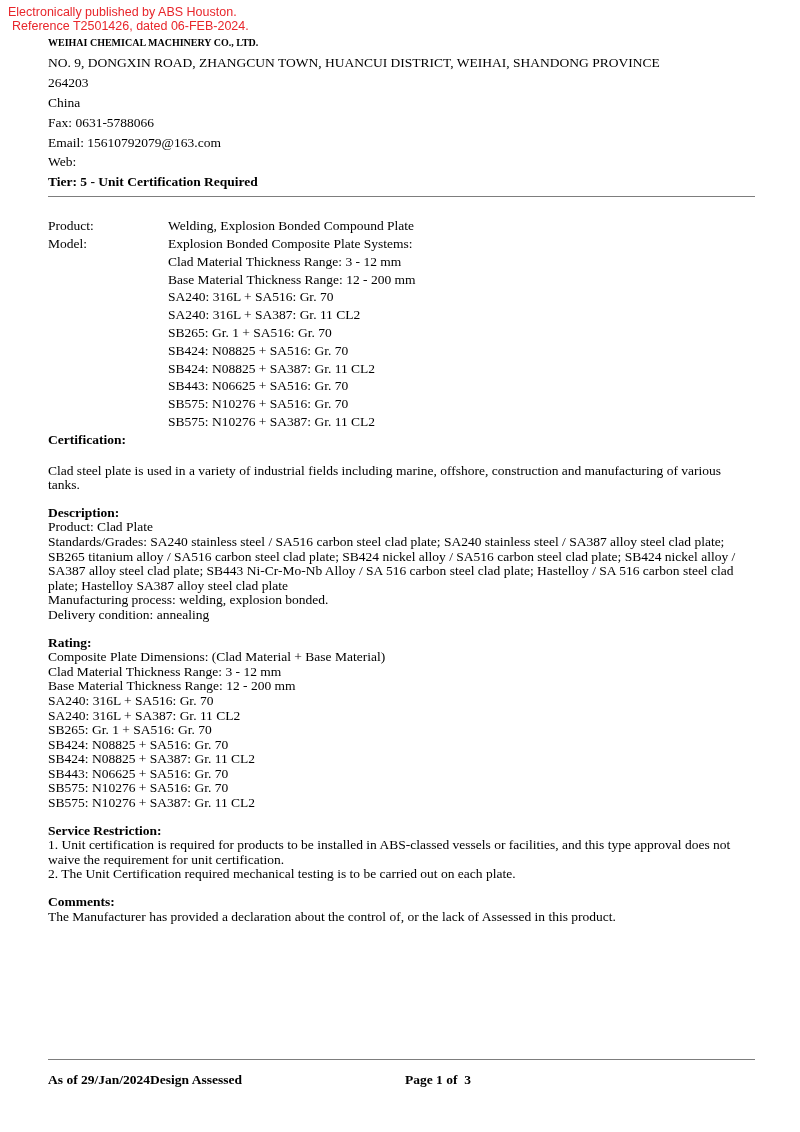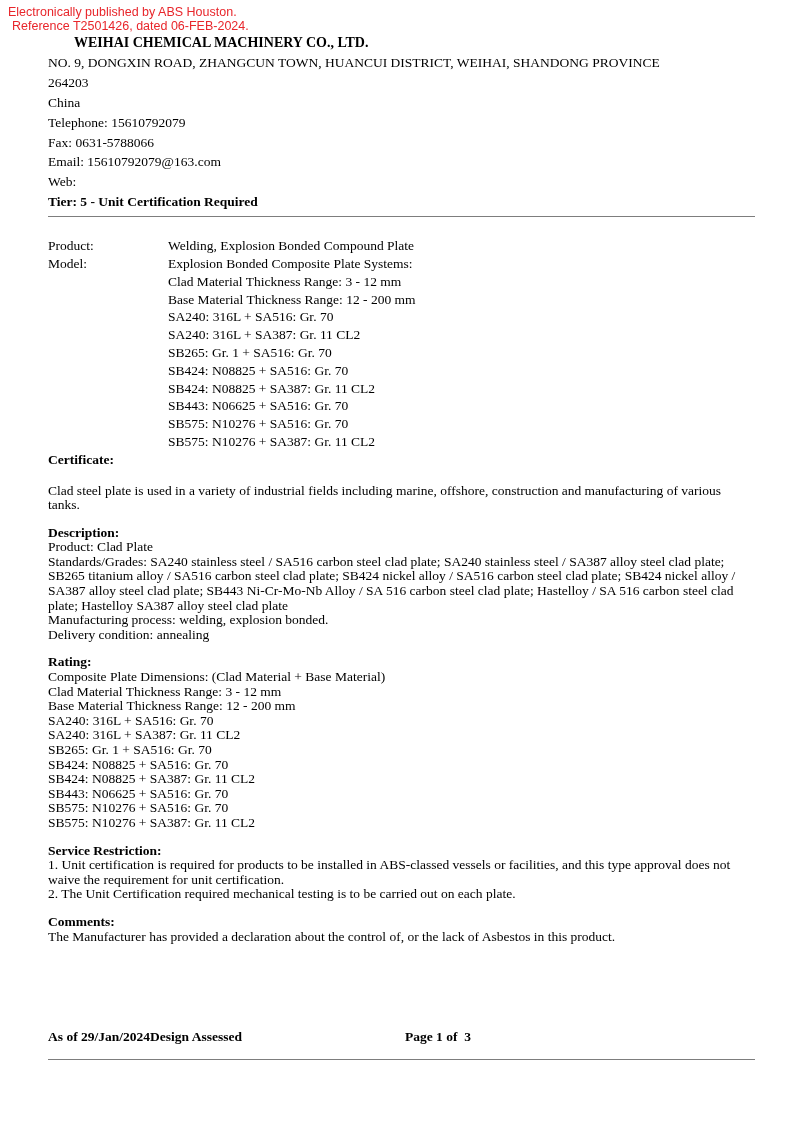--- a/index.html
+++ b/index.html
@@ -19,21 +19,21 @@
     line-height: 14px;
     color: #e8262b;
   }
   .notice .indent { padding-left: 4px; }
   .content {
     padding: 0 45px 0 48px;
     font-size: 13.5px;
   }
   .bold { font-weight: bold; }
   .company { line-height: 19.9px; }
-  .company-name { font-size: 14px; font-weight: bold; margin-left: 26px; }
+  .company-name { font-size: 10px; font-weight: bold; }
   .rule {
     border: none;
     border-top: 1.4px solid #7d7d7d;
     margin: 4px 0 0 0;
   }
   .pm { margin-top: 20px; line-height: 17.8px; font-weight: normal; }
   .pm-row { display: flex; }
   .pm-label { width: 120px; flex: 0 0 120px; }
   .pm-value { flex: 1; }
   .endorsements { line-height: 17.8px; font-weight: bold; }
@@ -41,21 +41,21 @@
   .sec-is { margin-top: 15px; }
   .footer-rule {
     position: absolute;
     left: 48px;
     right: 45px;
     top: 1059px;
     margin: 0;
   }
   .footer {
     position: absolute;
-    top: 1028px;
+    top: 1071px;
     left: 48px;
     right: 45px;
     font-weight: bold;
     font-size: 13.5px;
     line-height: 18px;
   }
   .footer-page {
     position: absolute;
     left: 357px;
     top: 0;
@@ -76,21 +76,20 @@
   <div class="content">
 
     <div class="company">
       <div class="company-name">WEIHAI CHEMICAL MACHINERY CO., LTD.</div>
       <div>
           <div>NO. 9, DONGXIN ROAD, ZHANGCUN TOWN, HUANCUI DISTRICT, WEIHAI, SHANDONG PROVINCE</div>
           <div>264203</div>
           <div>China</div>
         </div>
       <div>
-          <div>Telephone: 15610792079</div>
           <div>Fax: 0631-5788066</div>
           <div>Email: 15610792079@163.com</div>
           <div>Web:</div>
         </div>
       <div class="bold">Tier: 5 - Unit Certification Required</div>
     </div>
 
     <hr class="rule">
 
     <div class="pm">
@@ -108,21 +107,21 @@
             <div>SA240: 316L + SA387: Gr. 11 CL2</div>
             <div>SB265: Gr. 1 + SA516: Gr. 70</div>
             <div>SB424: N08825 + SA516: Gr. 70</div>
             <div>SB424: N08825 + SA387: Gr. 11 CL2</div>
             <div>SB443: N06625 + SA516: Gr. 70</div>
             <div>SB575: N10276 + SA516: Gr. 70</div>
             <div>SB575: N10276 + SA387: Gr. 11 CL2</div>
           </div>
       </div>
     </div>
-    <div class="endorsements">Certificate:</div>
+    <div class="endorsements">Certification:</div>
 
     <div class="section sec-is">
       <div>Clad steel plate is used in a variety of industrial fields including marine, offshore, construction and manufacturing of various tanks.</div>
     </div>
 
     <div class="section">
       <div class="bold">Description:</div>
       <div>
           <div>Product: Clad Plate</div>
           <div>Standards/Grades: SA240 stainless steel / SA516 carbon steel clad plate; SA240 stainless steel / SA387 alloy steel clad plate; SB265 titanium alloy / SA516 carbon steel clad plate; SB424 nickel alloy / SA516 carbon steel clad plate; SB424 nickel alloy / SA387 alloy steel clad plate; SB443 Ni-Cr-Mo-Nb Alloy / SA 516 carbon steel clad plate; Hastelloy / SA 516 carbon steel clad plate; Hastelloy SA387 alloy steel clad plate</div>
@@ -151,21 +150,21 @@
     <div class="section">
       <div class="bold">Service Restriction:</div>
       <div>
           <div>1. Unit certification is required for products to be installed in ABS-classed vessels or facilities, and this type approval does not waive the requirement for unit certification.</div>
           <div>2. The Unit Certification required mechanical testing is to be carried out on each plate.</div>
         </div>
     </div>
 
     <div class="section">
       <div class="bold">Comments:</div>
-      <div>The Manufacturer has provided a declaration about the control of, or the lack of Asbestos in this product.</div>
+      <div>The Manufacturer has provided a declaration about the control of, or the lack of Assessed in this product.</div>
     </div>
 
   </div>
 
   <hr class="rule footer-rule">
   <div class="footer">
     <div class="footer-left">As of 29/Jan/2024Design Assessed</div>
     <div class="footer-page">Page 1 of  3</div>
   </div>
 

